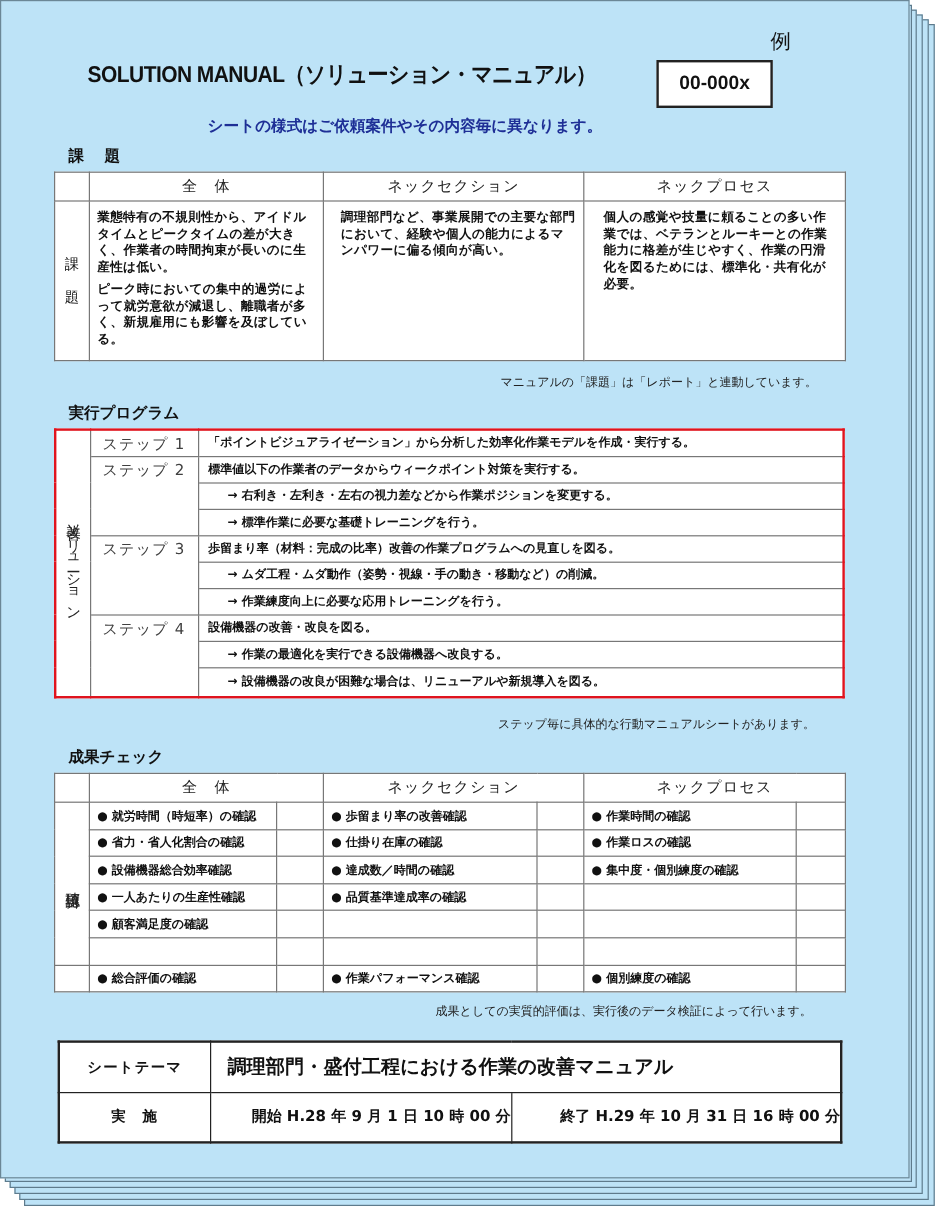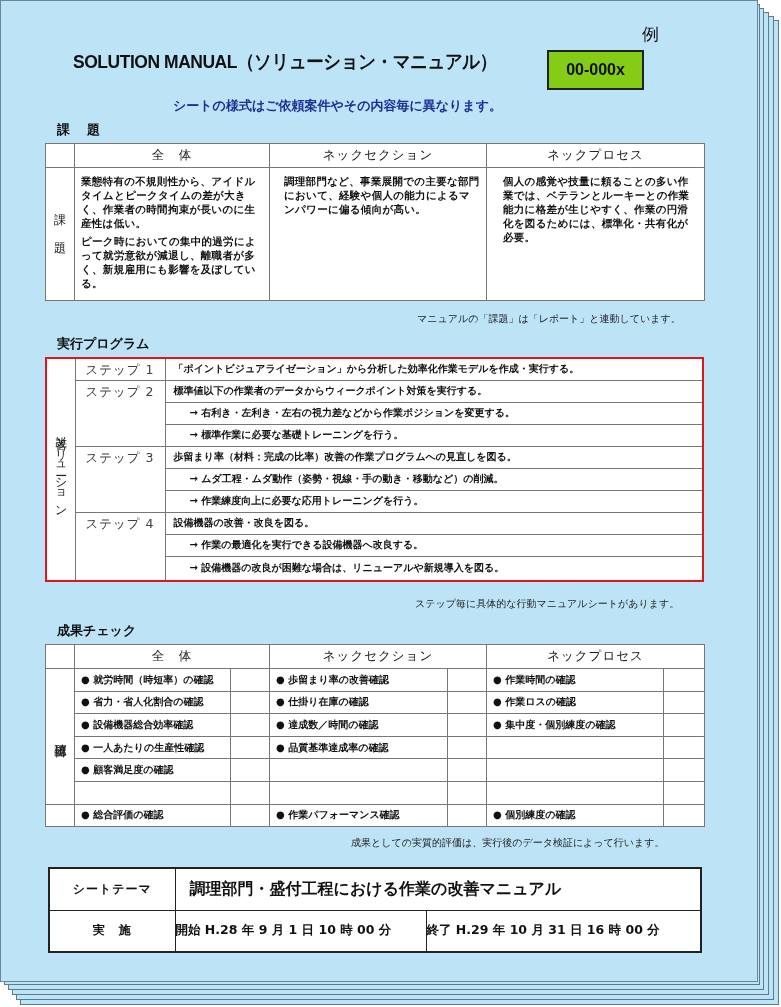--- a/index.html
+++ b/index.html
@@ -5,21 +5,21 @@
   * { box-sizing: border-box; margin: 0; padding: 0; }
   html, body { width: 781px; height: 1007px; background: #ffffff; overflow: hidden; }
   body { position: relative; font-family: "DejaVu Sans", "Liberation Sans", sans-serif; color: #111; }
 
   .sheet { position: absolute; background: #bde3f7; border: 1px solid #5e7b8c; }
   .sheet.back { border-color: #5e7b8c; }
   .sheet.front { left: 0; top: 0; width: 758px; height: 982px; border-color: #6b8796; }
 
   .example-label { position: absolute; left: 641px; top: 22px; font-size: 17px; }
   .title { position: absolute; left: 72px; top: 48px; font-family: "Liberation Sans", sans-serif; font-weight: bold; font-size: 19px; letter-spacing: -0.5px; transform: scaleX(0.92); transform-origin: left; white-space: nowrap; }
-  .code-box { position: absolute; left: 546px; top: 49px; width: 97px; height: 40px; background: #84cc16; border: 2px solid #222; display: flex; align-items: center; justify-content: center; font-family: "Liberation Sans", sans-serif; font-weight: bold; font-size: 16px; }
+  .code-box { position: absolute; left: 546px; top: 49px; width: 97px; height: 40px; background: #ffffff; border: 2px solid #222; display: flex; align-items: center; justify-content: center; font-family: "Liberation Sans", sans-serif; font-weight: bold; font-size: 16px; }
   .notice { position: absolute; left: 172px; top: 95px; color: #1e2f96; font-weight: bold; font-size: 13px; line-height: 20px; white-space: nowrap; }
 
   .section-title { position: absolute; font-weight: bold; font-size: 13px; white-space: nowrap; }
 
   table { border-collapse: collapse; position: absolute; background: #fff; table-layout: fixed; }
   td, th { border: 1px solid #777; font-size: 11px; vertical-align: top; }
   th { font-weight: normal; font-size: 12.5px; text-align: center; height: 24px; vertical-align: middle; color: #222; letter-spacing: 1px; }
 
   
   .issues { left: 44px; top: 142px; width: 659px; border: 1.5px solid #333; }
@@ -45,21 +45,21 @@
   .check td.item { font-weight: bold; font-size: 10px; padding-left: 6px; white-space: nowrap; }
   .check td.blank { }
   .check tr.last td { border-top: 1.5px solid #444; }
   .check td.colsep { border-left: 1.5px solid #444; }
 
   
   .theme { left: 47px; top: 866px; width: 654px; border: 2px solid #222; }
   .theme td { height: 42px; vertical-align: middle; border: 1.5px solid #222; }
   .theme td.lbl { text-align: center; font-weight: bold; font-size: 12px; letter-spacing: 1px; }
   .theme td.val { padding-left: 14px; font-weight: bold; font-size: 16px; }
-  .theme td.dt { font-weight: bold; font-size: 12.5px; text-align: left; white-space: nowrap; }
+  .theme td.dt { font-weight: bold; font-size: 12.5px; text-align: right; white-space: nowrap; }
 </style>
 </head>
 <body>
 
 <div class="sheet back" style="left:20px;top:20px;width:759px;height:985px;"></div>
 <div class="sheet back" style="left:16px;top:16px;width:758px;height:984px;"></div>
 <div class="sheet back" style="left:12px;top:12px;width:757px;height:983px;"></div>
 <div class="sheet back" style="left:8px;top:8px;width:756px;height:982px;"></div>
 <div class="sheet back" style="left:4px;top:4px;width:756px;height:981px;"></div>
 
@@ -221,21 +221,21 @@
       <td></td>
       <td class="item">● 総合評価の確認</td>
           <td class="blank"></td>
       <td class="item colsep">● 作業パフォーマンス確認</td>
           <td class="blank"></td>
       <td class="item colsep">● 個別練度の確認</td>
           <td class="blank"></td>
     </tr>
   </tbody>
     </table>
-  <div class="note" style="left:350px;top:835px;">成果としての実質的評価は、実行後のデータ検証によって行います。</div>
+  <div class="note" style="left:362px;top:835px;">成果としての実質的評価は、実行後のデータ検証によって行います。</div>
 
   <table class="theme">
     <colgroup>
         <col style="width:126px">
         <col style="width:251px">
         <col>
       </colgroup>
     <tbody>
         <tr>
       <td class="lbl">シートテーマ</td>

